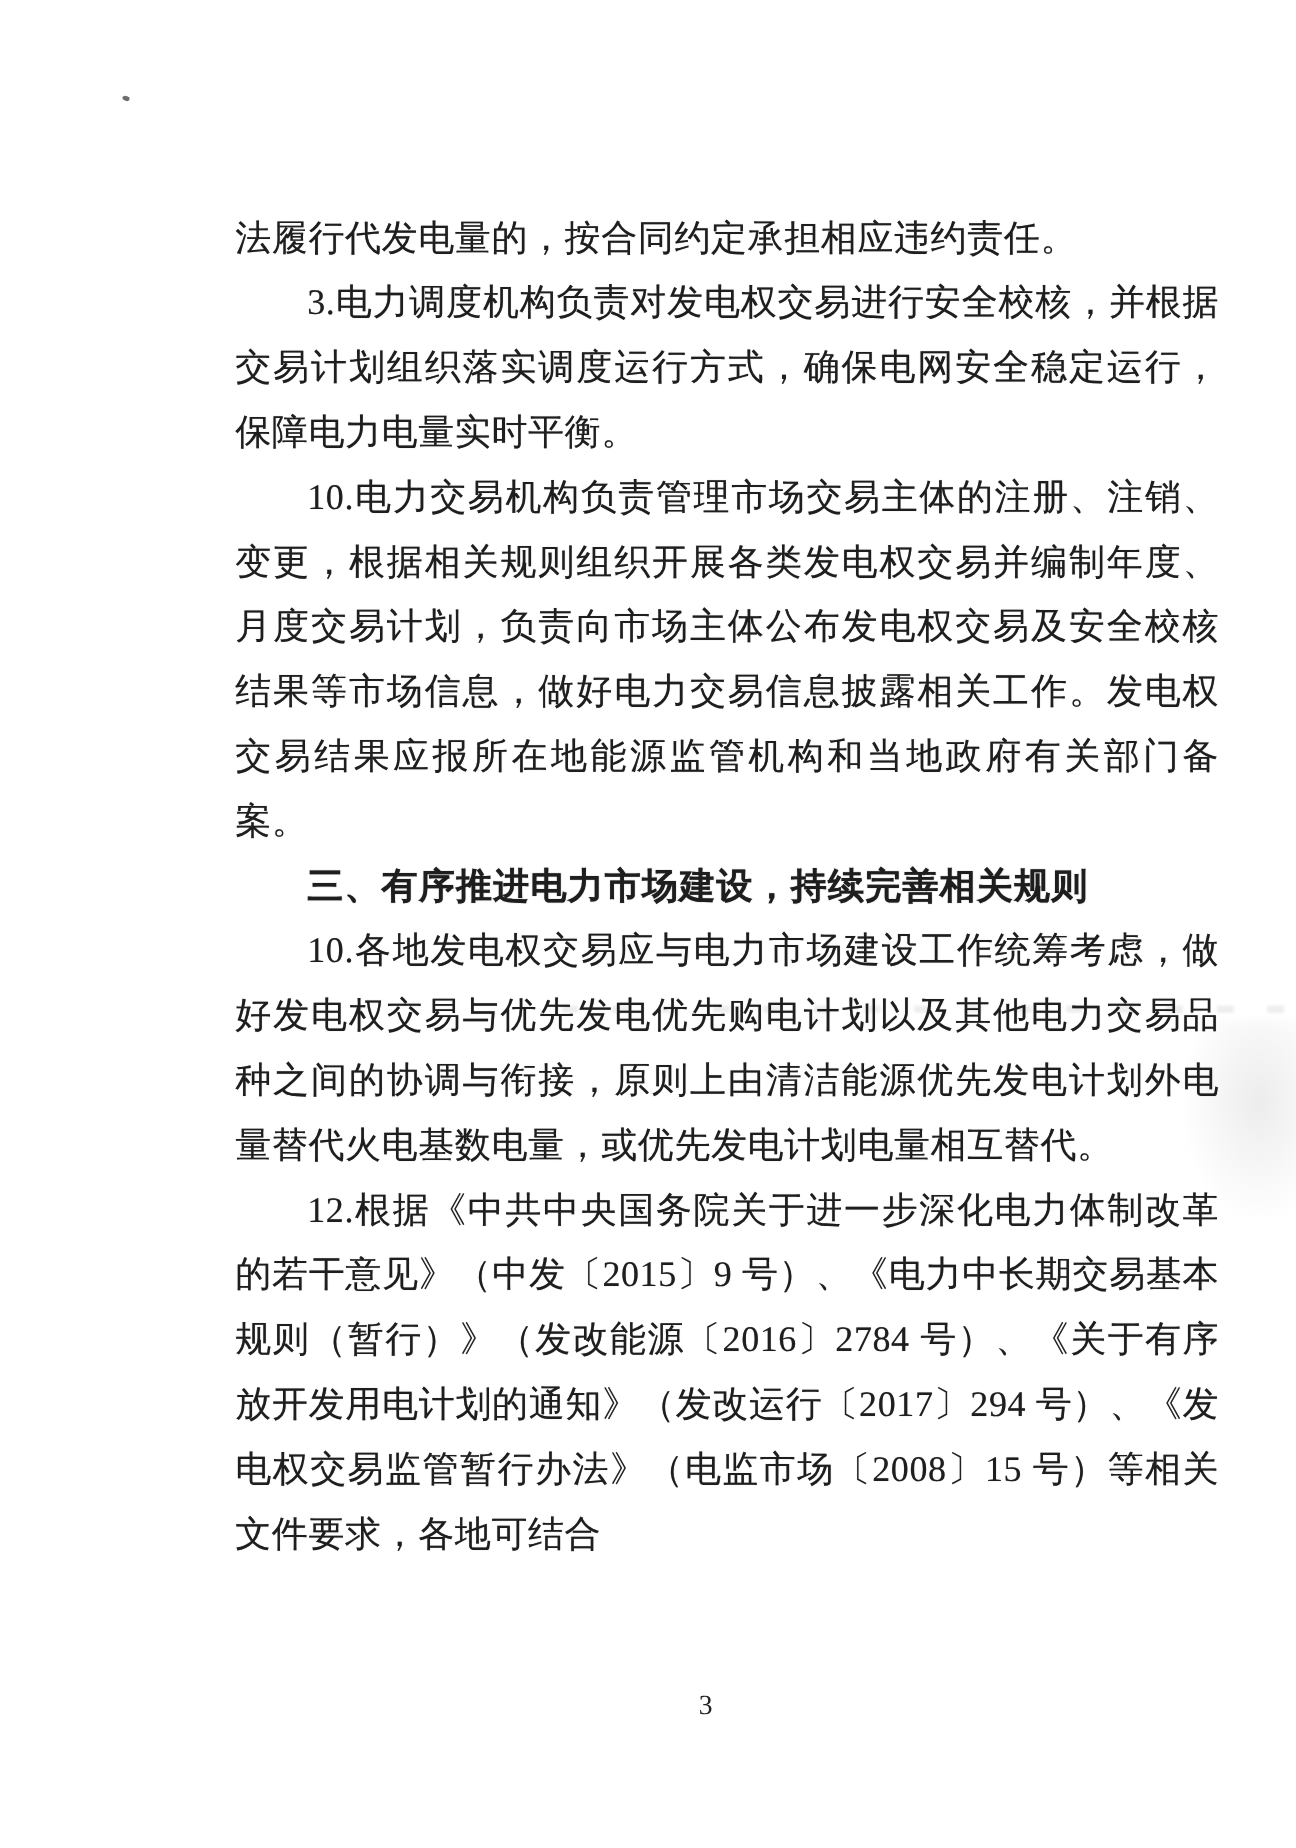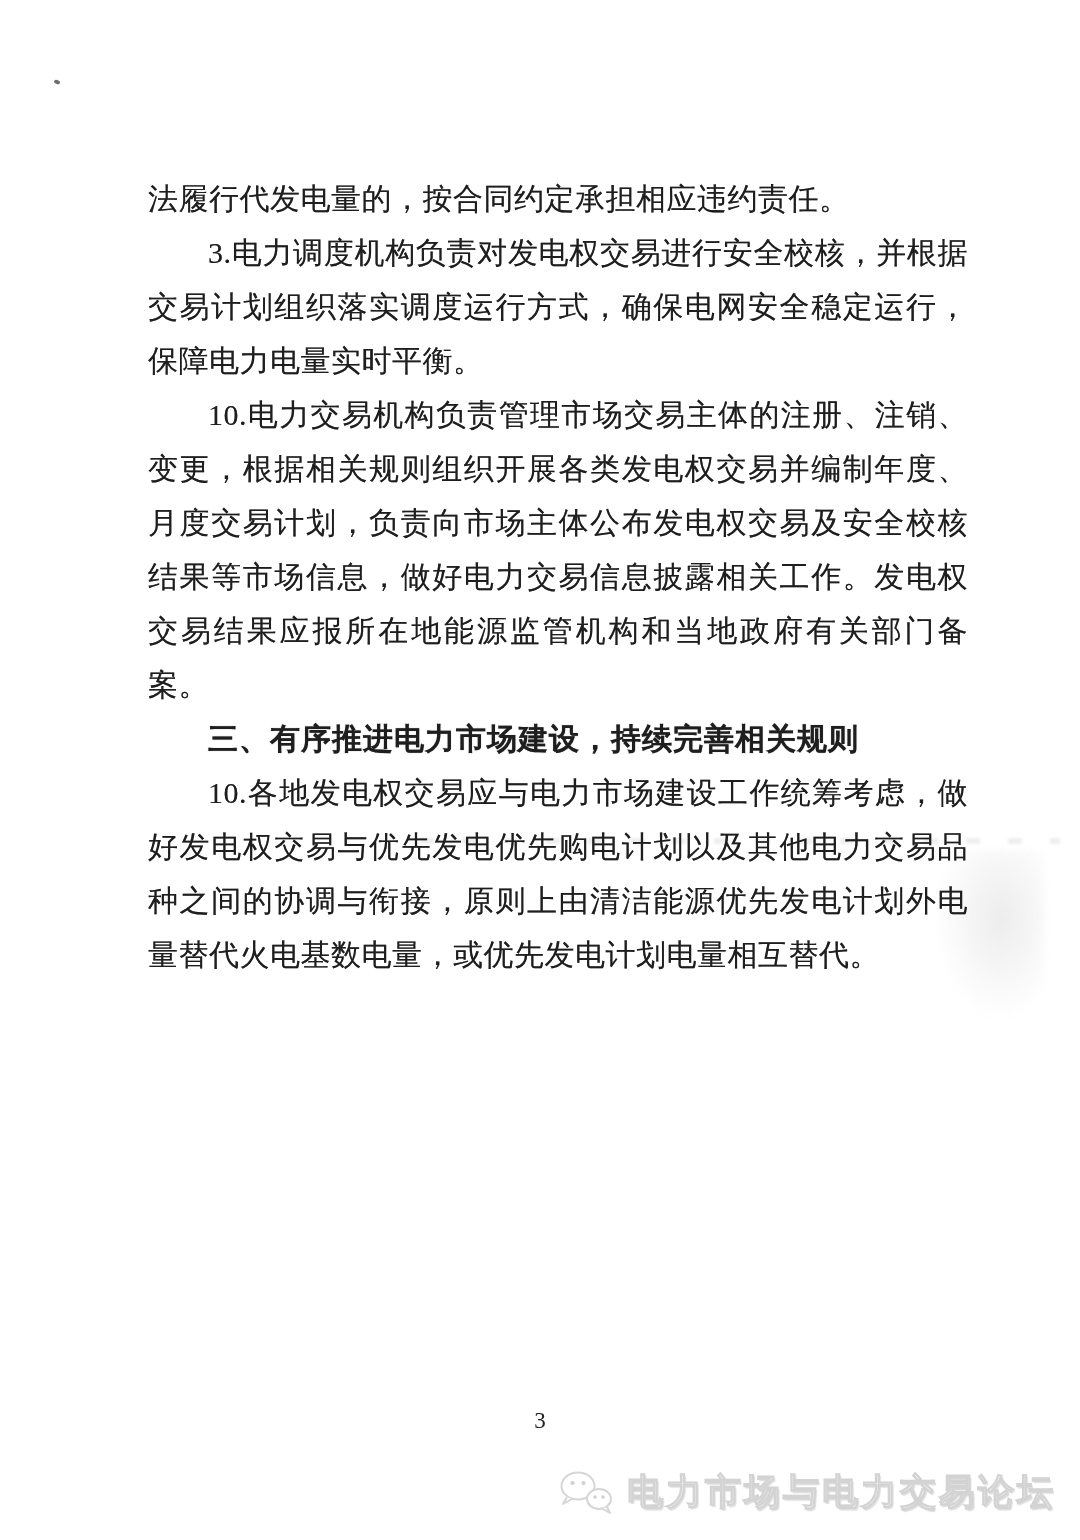--- a/index.html
+++ b/index.html
@@ -8,20 +8,21 @@
     position: relative;
     width: 1080px;
     height: 1540px;
     overflow: hidden;
     font-family: "Liberation Serif", "DejaVu Serif", serif;
   }
   .page {
     position: absolute;
     inset: 0;
     background: #ffffff;
+    margin-left: 48px;
   }
   
   .doc {
     position: absolute;
     left: 148px;
     top: 172px;
     width: 820px;
     color: #1e1e1e;
     font-size: 30px;
     line-height: 54px;
@@ -110,37 +111,19 @@
   <span class="speck"></span>
   <span class="noise-row"></span>
   <span class="smudge"></span>
 
   <div class="doc">
     <p>法履行代发电量的，按合同约定承担相应违约责任。</p>
     <p class="indent">3.电力调度机构负责对发电权交易进行安全校核，并根据交易计划组织落实调度运行方式，确保电网安全稳定运行，保障电力电量实时平衡。</p>
     <p class="indent">10.电力交易机构负责管理市场交易主体的注册、注销、变更，根据相关规则组织开展各类发电权交易并编制年度、月度交易计划，负责向市场主体公布发电权交易及安全校核结果等市场信息，做好电力交易信息披露相关工作。发电权交易结果应报所在地能源监管机构和当地政府有关部门备案。</p>
     <p class="heading">三、有序推进电力市场建设，持续完善相关规则</p>
     <p class="indent">10.各地发电权交易应与电力市场建设工作统筹考虑，做好发电权交易与优先发电优先购电计划以及其他电力交易品种之间的协调与衔接，原则上由清洁能源优先发电计划外电量替代火电基数电量，或优先发电计划电量相互替代。</p>
+    <p class="indent">12.根据《中共中央国务院关于进一步深化电力体制改革的若干意见》（中发〔2015〕9 号）、《电力中长期交易基本规则（暂行）》（发改能源〔2016〕2784 号）、《关于有序放开发用电计划的通知》（发改运行〔2017〕294 号）、《发电权交易监管暂行办法》（电监市场〔2008〕15 号）等相关文件要求，各地可结合</p>
   </div>
 
   <div class="page-number">3</div>
 
-  <div class="watermark">
-    <span>
-      <svg width="58" height="48" viewBox="0 0 58 48">
-        <g fill="none" stroke="#d6d6d6" stroke-width="2">
-          <ellipse cx="21" cy="17" rx="16.5" ry="13.5" fill="#ffffff"></ellipse>
-          <path d="M10 28 L6 35 L15 30" fill="#ffffff" stroke-linejoin="round"></path>
-          <ellipse cx="42" cy="30" rx="12" ry="10" fill="#ffffff"></ellipse>
-          <path d="M50 38 L53 44 L45 39.5" fill="#ffffff" stroke-linejoin="round"></path>
-        </g>
-        <g fill="#d0d0d0">
-          <circle cx="15.5" cy="14" r="2.1"></circle>
-          <circle cx="26.5" cy="14" r="2.1"></circle>
-          <circle cx="38" cy="28" r="1.7"></circle>
-          <circle cx="46" cy="28" r="1.7"></circle>
-        </g>
-      </svg>
-    </span>
-    <span class="wm-text">电力市场与电力交易论坛</span>
-  </div>
 
 </div>
 
 </body></html>

